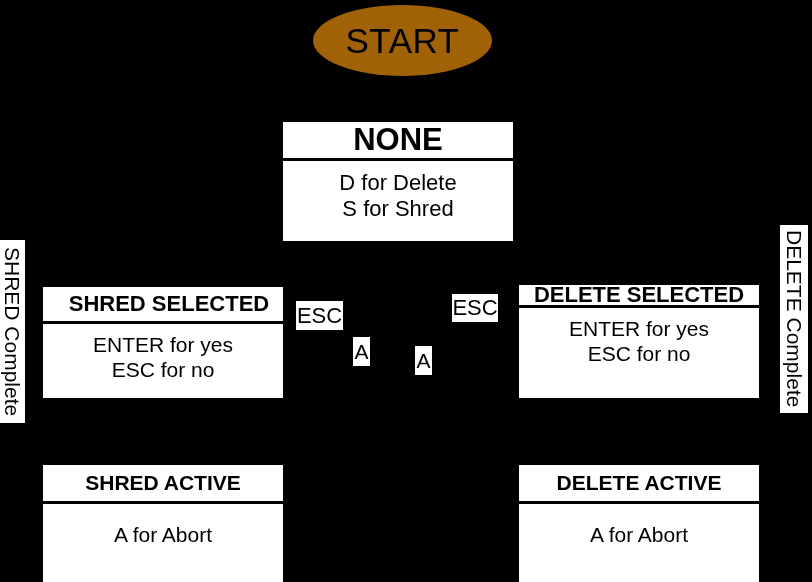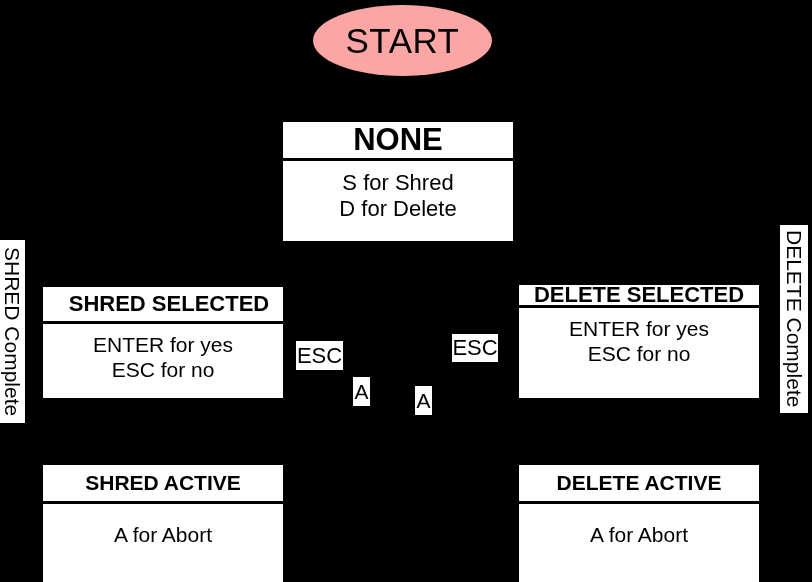--- a/index.html
+++ b/index.html
@@ -16,21 +16,21 @@
     font-family: "Liberation Sans", sans-serif;
   }
 
   
   .start-node {
     position: absolute;
     left: 313px;
     top: 5px;
     width: 179px;
     height: 71px;
-    background: #fca5a5;
+    background: #a16207;
     border-radius: 50%;
     display: flex;
     align-items: center;
     justify-content: center;
   }
   .start-label {
     font-size: 35px;
     color: #000000;
     letter-spacing: 0.5px;
     line-height: 1;
@@ -90,21 +90,20 @@
 
   
   .edge-label {
     position: absolute;
     background: #ffffff;
     color: #000000;
     display: flex;
     align-items: center;
     justify-content: center;
     line-height: 1;
-    margin-top: 40px;
   }
   #label-esc-left   { left: 296px; top: 301px; width: 47px; height: 29px; font-size: 22px; }
   #label-esc-right  { left: 452px; top: 294px; width: 46px; height: 28px; font-size: 22px; }
   #label-a-left     { left: 353px; top: 337px; width: 17px; height: 29px; font-size: 21px; }
   #label-a-right    { left: 415px; top: 346px; width: 17px; height: 29px; font-size: 21px; }
 
   
   .side-label {
     position: absolute;
     background: #ffffff;
@@ -143,22 +142,22 @@
   <div class="edge" style="left:25px;  top:330px; width:18px; height:3px;"></div>
   <div class="edge" style="left:759px; top:318px; width:21px; height:3px;"></div>
 
   <div class="start-node">
     <div class="start-label">START</div>
   </div>
 
   <div class="state-box" id="box-none">
     <div class="state-title">NONE</div>
     <div class="state-body">
+      <span class="line">D for Delete</span>
       <span class="line">S for Shred</span>
-      <span class="line">D for Delete</span>
     </div>
   </div>
 
   <div class="state-box" id="box-shred-selected">
     <div class="state-title">SHRED SELECTED</div>
     <div class="state-body">
       <span class="line">ENTER for yes</span>
       <span class="line">ESC for no</span>
     </div>
   </div>

